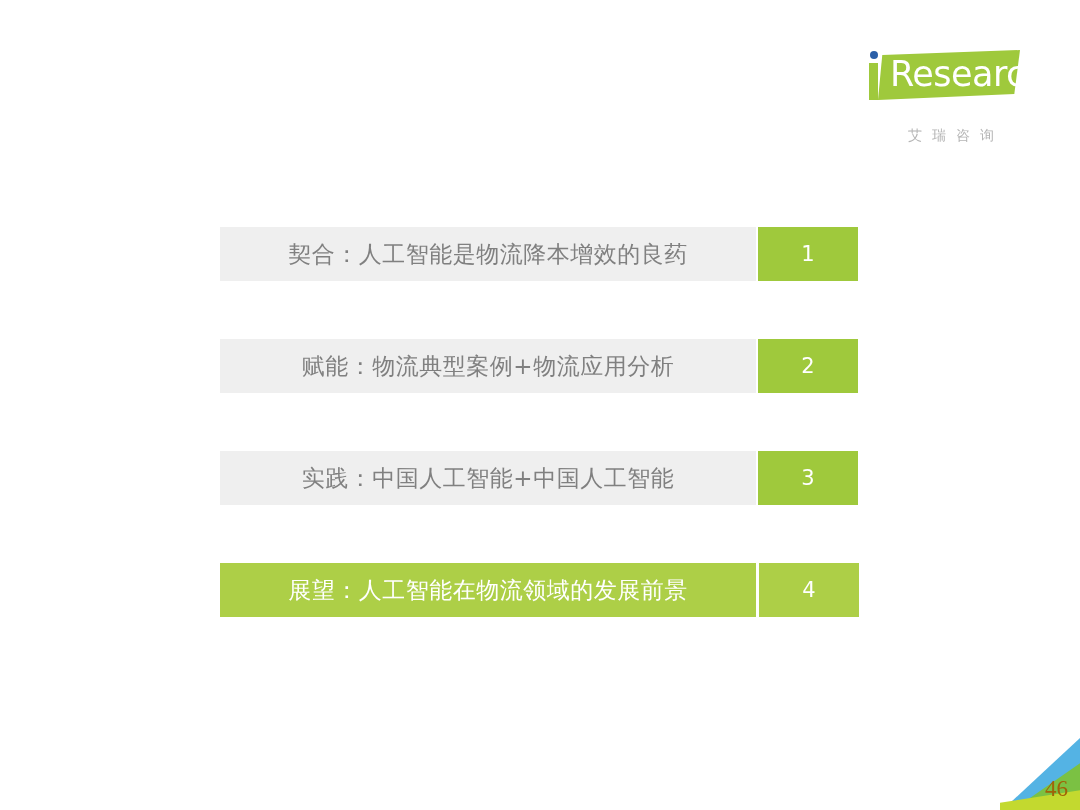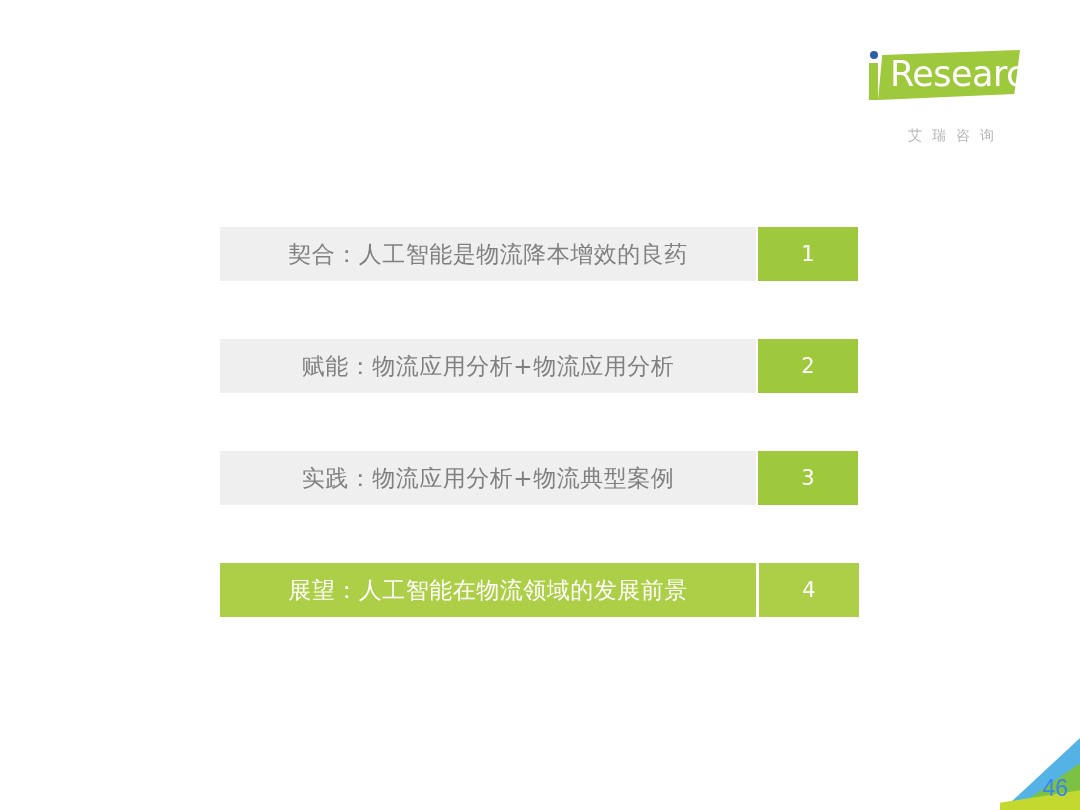--- a/index.html
+++ b/index.html
@@ -168,23 +168,23 @@
     bottom: 0;
     width: 80px;
     height: 90px;
     background: #c3d92f;
     clip-path: polygon(100% 78%, 100% 100%, 0% 100%, 0% 92%);
   }
   .page-num {
     position: absolute;
     right: 12px;
     bottom: 8px;
-    color: #3b82f6;
+    color: #a16207;
     font-size: 23px;
-    font-family: Liberation Sans, sans-serif;
+    font-family: Liberation Serif, serif;
     z-index: 5;
   }
 </style>
 </head>
 <body>
 
 <div class="logo-block">
   <div class="logo-banner">
     <div class="logo-shape"></div>
     <div class="logo-i-dot"></div>
@@ -195,26 +195,26 @@
 </div>
 
 <div class="agenda">
 
   <div class="row">
     <div class="row-title">契合：人工智能是物流降本增效的良药</div>
     <div class="row-num">1</div>
   </div>
 
   <div class="row">
-    <div class="row-title">赋能：物流应用分析+物流应用分析</div>
+    <div class="row-title">赋能：物流典型案例+物流应用分析</div>
     <div class="row-num">2</div>
   </div>
 
   <div class="row">
-    <div class="row-title">实践：物流应用分析+物流典型案例</div>
+    <div class="row-title">实践：中国人工智能+中国人工智能</div>
     <div class="row-num">3</div>
   </div>
 
   <div class="row active">
     <div class="row-title">展望：人工智能在物流领域的发展前景</div>
     <div class="row-num">4</div>
   </div>
 
 </div>
 

